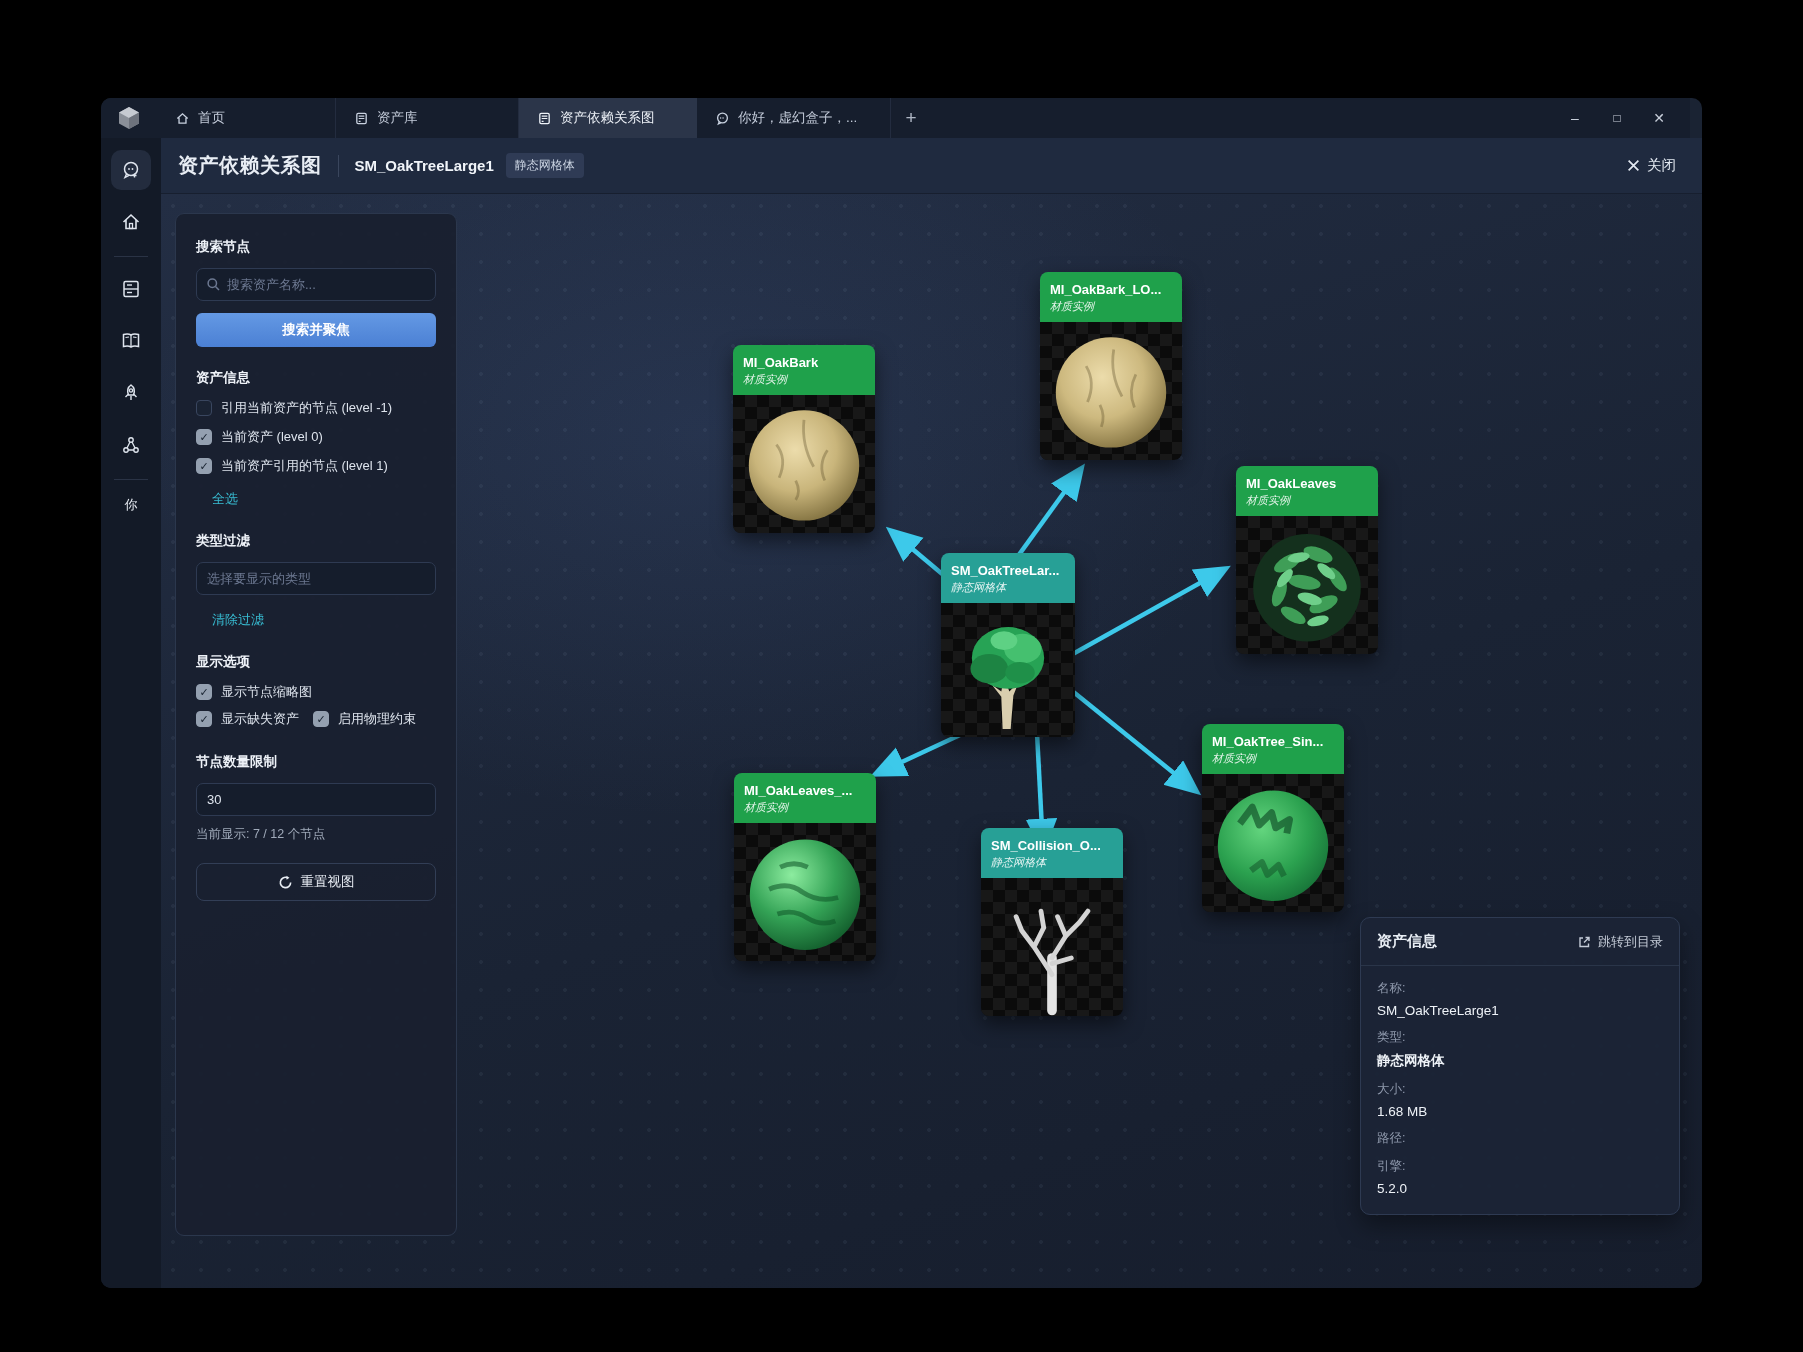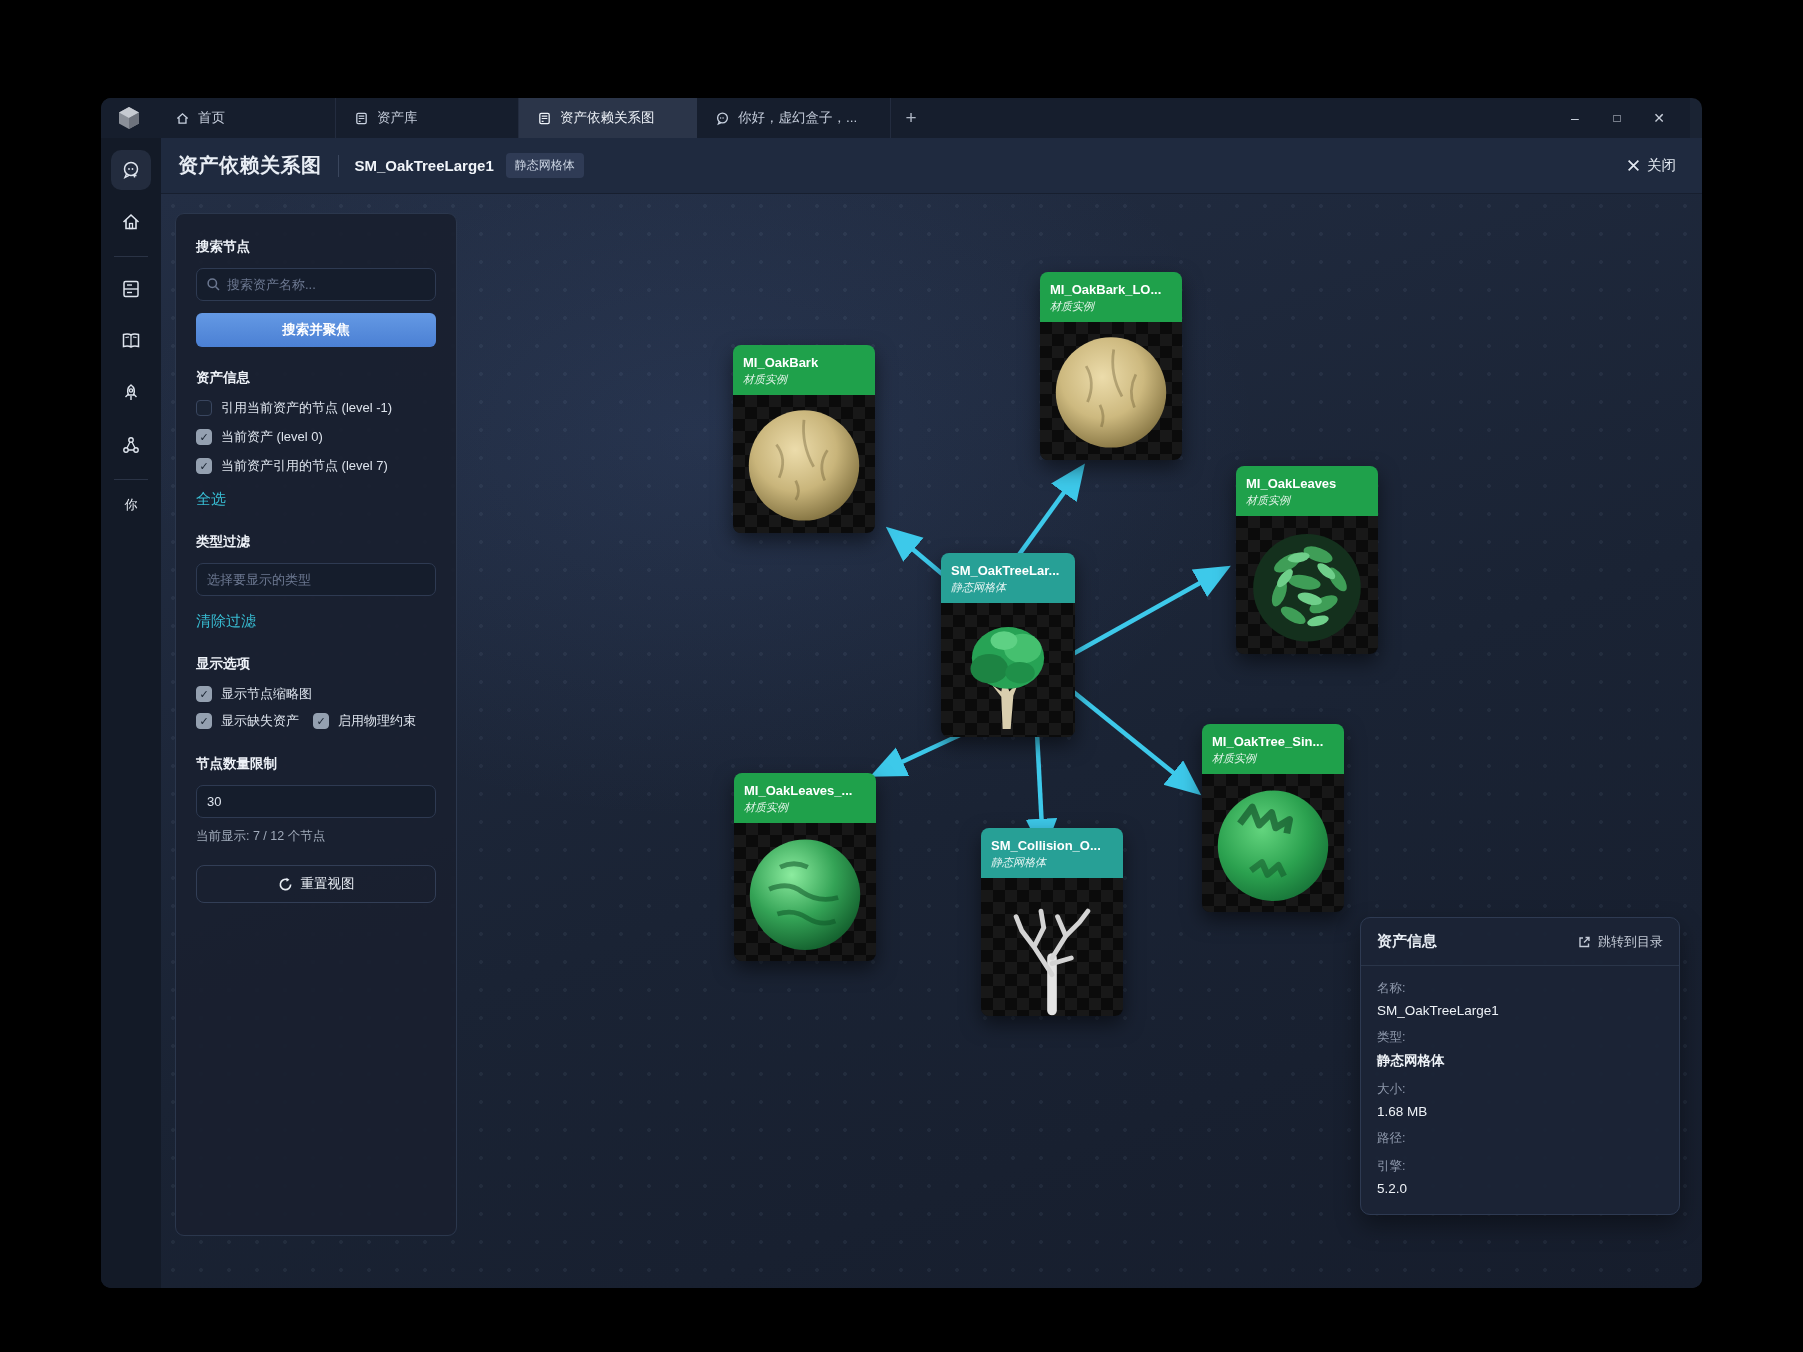--- a/index.html
+++ b/index.html
@@ -77,21 +77,21 @@
     color:#dfe5ee;font-size:13px;padding:8px 10px;font-family:inherit;outline:none;}
   .inp::placeholder{color:#6c7891;}
   .inp.with-icon{padding-left:30px;}
   .btn-primary{width:100%;border:none;border-radius:6px;color:#fff;font-size:13.5px;
     font-weight:bold;padding:8px 0;font-family:inherit;
     background:linear-gradient(180deg,#6499e4,#4b80d4);margin-bottom:22px;}
   .chk-row{display:flex;align-items:center;gap:9px;margin-bottom:11px;font-size:13px;color:#dde3ec;}
   .chk{flex:none;width:16px;height:16px;border-radius:4px;background:#1a2333;
     border:1.5px solid #39465f;display:flex;align-items:center;justify-content:center;}
   .chk.on{background:#94a0b0;border-color:#94a0b0;color:#16202e;font-size:11px;font-weight:bold;}
-  .link{display:inline-block;font-size:15px;color:var(--link-cyan);margin:4px 0 24px;}
+  .link{display:inline-block;font-size:13px;color:var(--link-cyan);margin:4px 16px 24px;}
   .muted{font-size:12.5px;color:#a0aaba;margin:10px 0 20px;}
   .btn-reset{width:100%;background:transparent;border:1px solid #323e56;border-radius:8px;
     color:#e8edf4;font-size:13.5px;padding:9px 0;font-family:inherit;display:flex;
     align-items:center;justify-content:center;gap:8px;}
   .disp-grid{display:flex;flex-wrap:wrap;}
   .disp-grid .chk-row{margin-right:14px;margin-bottom:9px;}
   
   .info-panel{position:absolute;left:1259px;top:819px;width:320px;z-index:20;
     background:#1b2436F2;border:1px solid #2e3a52;border-radius:10px;
     box-shadow:0 10px 24px rgba(0,0,0,.4);}
@@ -260,21 +260,21 @@
     <div class="chk-row">
       <span class="chk"></span>
       <span>引用当前资产的节点 (level -1)</span>
     </div>
     <div class="chk-row">
       <span class="chk on">✓</span>
       <span>当前资产 (level 0)</span>
     </div>
     <div class="chk-row">
       <span class="chk on">✓</span>
-      <span>当前资产引用的节点 (level 7)</span>
+      <span>当前资产引用的节点 (level 1)</span>
     </div>
     <a class="link">全选</a>
 
     <div class="sec-title">类型过滤</div>
     <input class="inp" style="margin-bottom: 12px;" placeholder="选择要显示的类型">
     <a class="link">清除过滤</a>
 
     <div class="sec-title">显示选项</div>
     <div class="disp-grid">
       <div class="chk-row">

